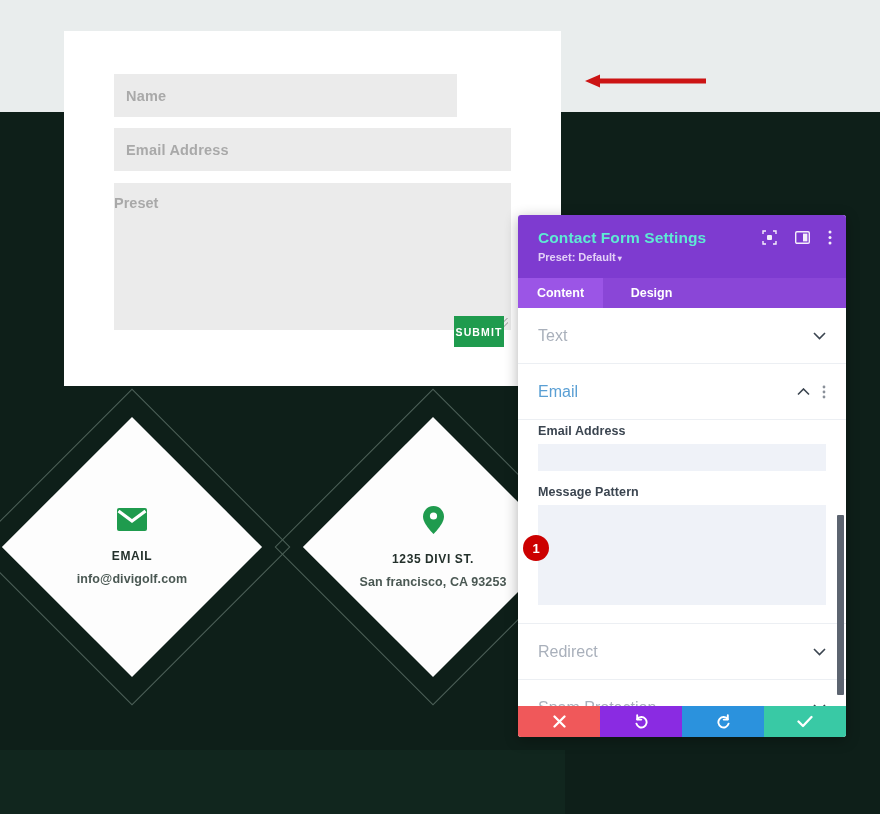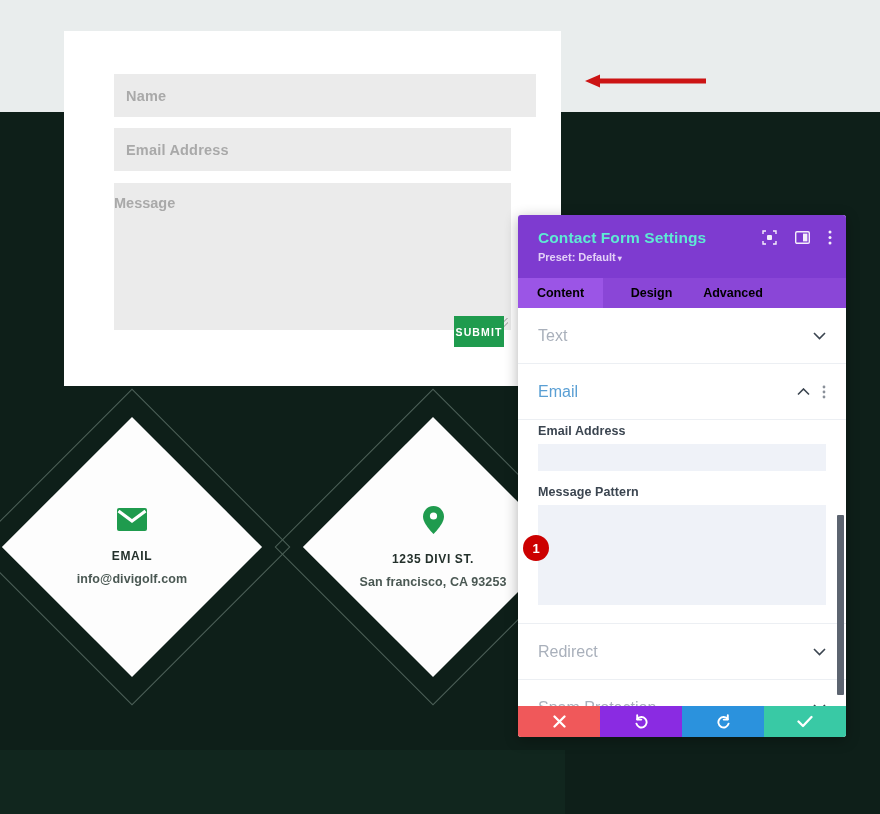--- a/index.html
+++ b/index.html
@@ -35,21 +35,21 @@
     position: absolute;
     background: #ebebeb;
     color: #a9a9a9;
     font-size: 14.5px;
     letter-spacing: 0.2px;
     padding: 0 12px;
     display: flex;
     align-items: center;
     font-weight: 600;
   }
-  #field-name  { left: 50px; top: 43px;  width: 422px; height: 43px; }
+  #field-name  { left: 50px; top: 43px;  width: 343px; height: 43px; }
   #field-email { left: 50px; top: 97px;  width: 397px; height: 43px; }
   #field-message {
     left: 50px; top: 152px; width: 397px; height: 147px;
     align-items: flex-start; padding-top: 12px;
     position: absolute; background: #ebebeb; color: #a9a9a9;
     font-size: 14.5px; font-weight: 600; display: flex;
   }
   #message-resize-grip {
     position: absolute; right: 3px; bottom: 3px; width: 9px; height: 9px;
     background:
@@ -134,21 +134,21 @@
   #panel-header-icons {
     position: absolute; right: 14px; top: 15px;
     display: flex; align-items: center; gap: 18px;
   }
   .header-icon { cursor: pointer; display: block; opacity: 0.92; }
 
   #panel-tabs {
     display: flex; background: #8a46d7; height: 30px;
   }
   .panel-tab {
-    color: #000000; font-size: 12.5px; font-weight: 700;
+    color: #ffffff; font-size: 12.5px; font-weight: 700;
     display: flex; align-items: center; justify-content: center;
     cursor: pointer;
     height: 30px;
   }
   #tab-content  { background: #9b55e6; width: 85px; }
   #tab-design   { width: 81px; padding-left: 16px; }
   #tab-advanced { width: 98px; }
 
   #panel-body {
     flex: 1; position: relative; overflow: hidden; background: #ffffff;
@@ -222,21 +222,21 @@
 <body>
 
 <div id="page-bg-top"></div>
 <div id="page-bg-dark"></div>
 <div id="page-bg-bottom-band"></div>
 
 <div id="form-card">
   <div class="form-field" id="field-name">Name</div>
   <div class="form-field" id="field-email">Email Address</div>
   <div id="field-message">
-    <span>Message</span>
+    <span>Preset</span>
     <span id="message-resize-grip"></span>
   </div>
   <button id="submit-button">SUBMIT</button>
 </div>
 
 <svg id="annotation-arrow" viewBox="0 0 122 14">
   <line x1="12" y1="7" x2="121" y2="7" stroke="#cc1414" stroke-width="5"></line>
   <polygon points="0,7 15,0.5 15,13.5" fill="#cc1414"></polygon>
 </svg>
 
@@ -287,21 +287,20 @@
         <circle cx="2" cy="2" r="1.5" fill="#ffffff"></circle>
         <circle cx="2" cy="7.5" r="1.5" fill="#ffffff"></circle>
         <circle cx="2" cy="13" r="1.5" fill="#ffffff"></circle>
       </svg>
     </div>
   </div>
 
   <div id="panel-tabs">
     <div class="panel-tab" id="tab-content">Content</div>
     <div class="panel-tab" id="tab-design">Design</div>
-    <div class="panel-tab" id="tab-advanced">Advanced</div>
   </div>
 
   <div id="panel-body">
 
     <div class="toggle-section-header">
       <span class="toggle-title">Text</span>
       <span class="toggle-right">
         <svg class="chev" width="13" height="8" viewBox="0 0 13 8">
           <path d="M1 1 L6.5 6.5 L12 1" fill="none" stroke="#3b4550" stroke-width="1.6"></path>
         </svg>

